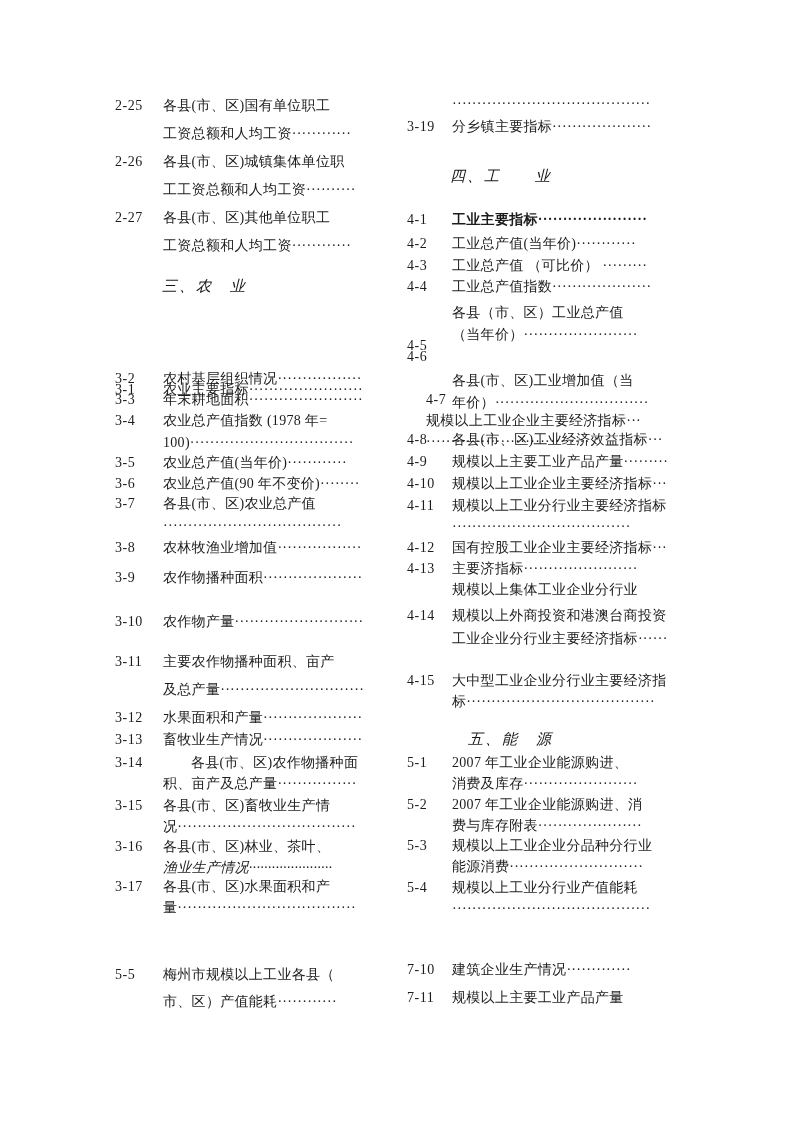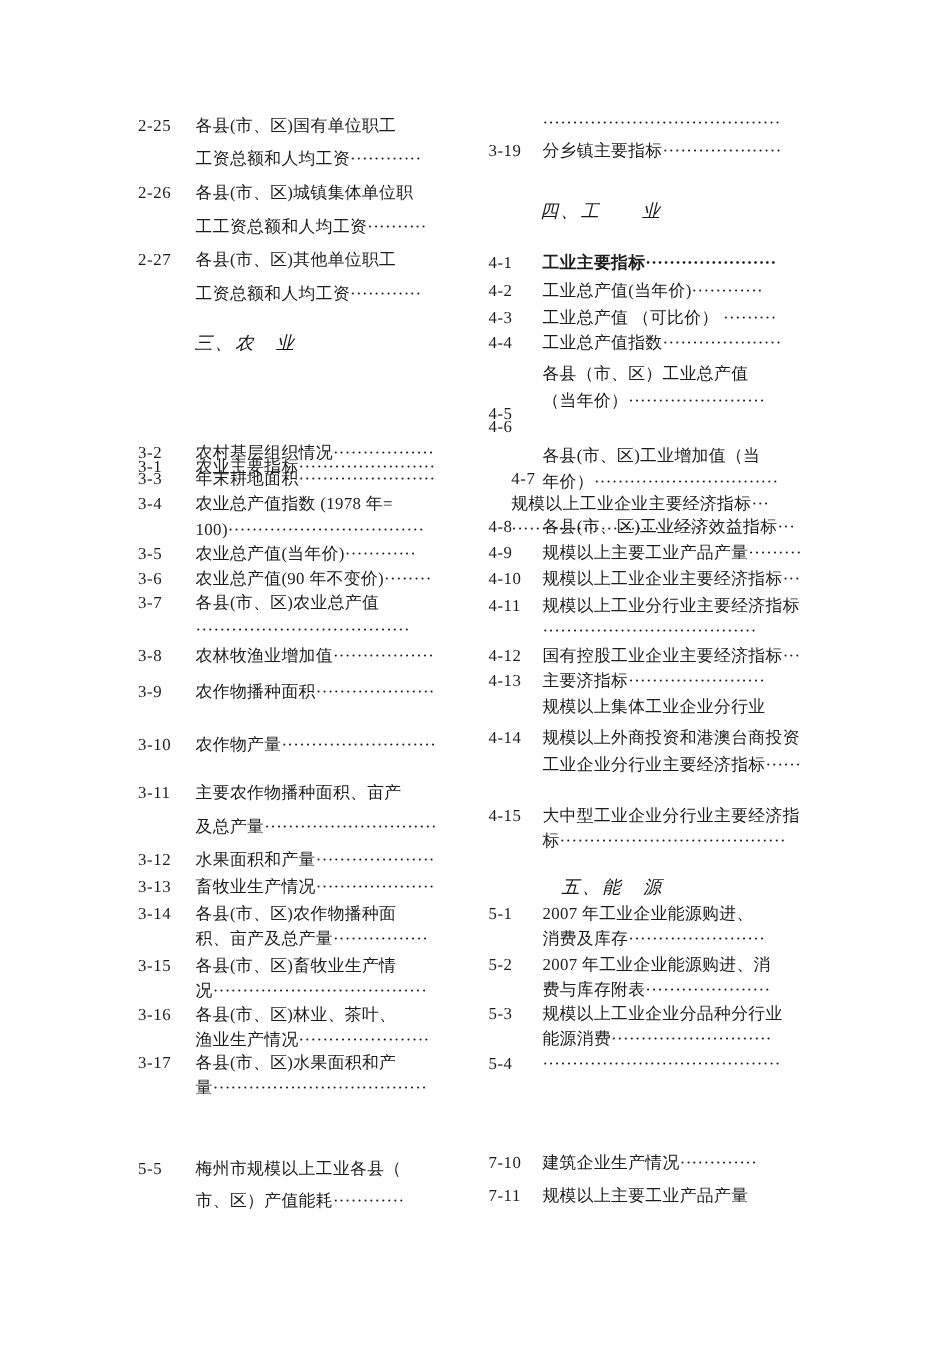--- a/index.html
+++ b/index.html
@@ -138,36 +138,36 @@
       </div>
       <div class="entry" style="left: 115px; top: 729px;">
         <span class="num" style="width: 48px; line-height: 21px;">3-13</span>
         <div class="lines">
           <div class="line" style="line-height: 21px;">畜牧业生产情况····················</div>
         </div>
       </div>
       <div class="entry" style="left: 115px; top: 752px;">
         <span class="num" style="width: 48px; line-height: 21px;">3-14</span>
         <div class="lines">
-          <div class="line" style="line-height: 21px;">各县(市、区)农作物播种面</div>
+          <div class="line" style="line-height: 21px; margin-left: 28px;">各县(市、区)农作物播种面</div>
           <div class="line" style="line-height: 21px;">积、亩产及总产量················</div>
         </div>
       </div>
       <div class="entry" style="left: 115px; top: 795px;">
         <span class="num" style="width: 48px; line-height: 21px;">3-15</span>
         <div class="lines">
           <div class="line" style="line-height: 21px;">各县(市、区)畜牧业生产情</div>
           <div class="line" style="line-height: 21px;">况····································</div>
         </div>
       </div>
       <div class="entry" style="left: 115px; top: 836px;">
         <span class="num" style="width: 48px; line-height: 21px;">3-16</span>
         <div class="lines">
           <div class="line" style="line-height: 21px;">各县(市、区)林业、茶叶、</div>
-          <div class="line" style="line-height: 21px;">渔业生产情况······················</div>
+          <div class="line" style="line-height: 21px; font-style: italic;">渔业生产情况······················</div>
         </div>
       </div>
       <div class="entry" style="left: 115px; top: 876px;">
         <span class="num" style="width: 48px; line-height: 21px;">3-17</span>
         <div class="lines">
           <div class="line" style="line-height: 21px;">各县(市、区)水果面积和产</div>
           <div class="line" style="line-height: 21px;">量····································</div>
         </div>
       </div>
       <div class="entry" style="left: 115px; top: 961px;">
@@ -307,20 +307,21 @@
       <div class="entry" style="left: 407px; top: 835px;">
         <span class="num" style="width: 45px; line-height: 21px;">5-3</span>
         <div class="lines">
           <div class="line" style="line-height: 21px;">规模以上工业企业分品种分行业</div>
           <div class="line" style="line-height: 21px;">能源消费···························</div>
         </div>
       </div>
       <div class="entry" style="left: 407px; top: 877px;">
         <span class="num" style="width: 45px; line-height: 21px;">5-4</span>
         <div class="lines">
+          <div class="line" style="line-height: 21px;">规模以上工业分行业产值能耗</div>
           <div class="line" style="line-height: 21px;">········································</div>
         </div>
       </div>
       <div class="entry" style="left: 407px; top: 959px;">
         <span class="num" style="width: 45px; line-height: 21px;">7-10</span>
         <div class="lines">
           <div class="line" style="line-height: 21px;">建筑企业生产情况·············</div>
         </div>
       </div>
       <div class="entry" style="left: 407px; top: 987px;">

